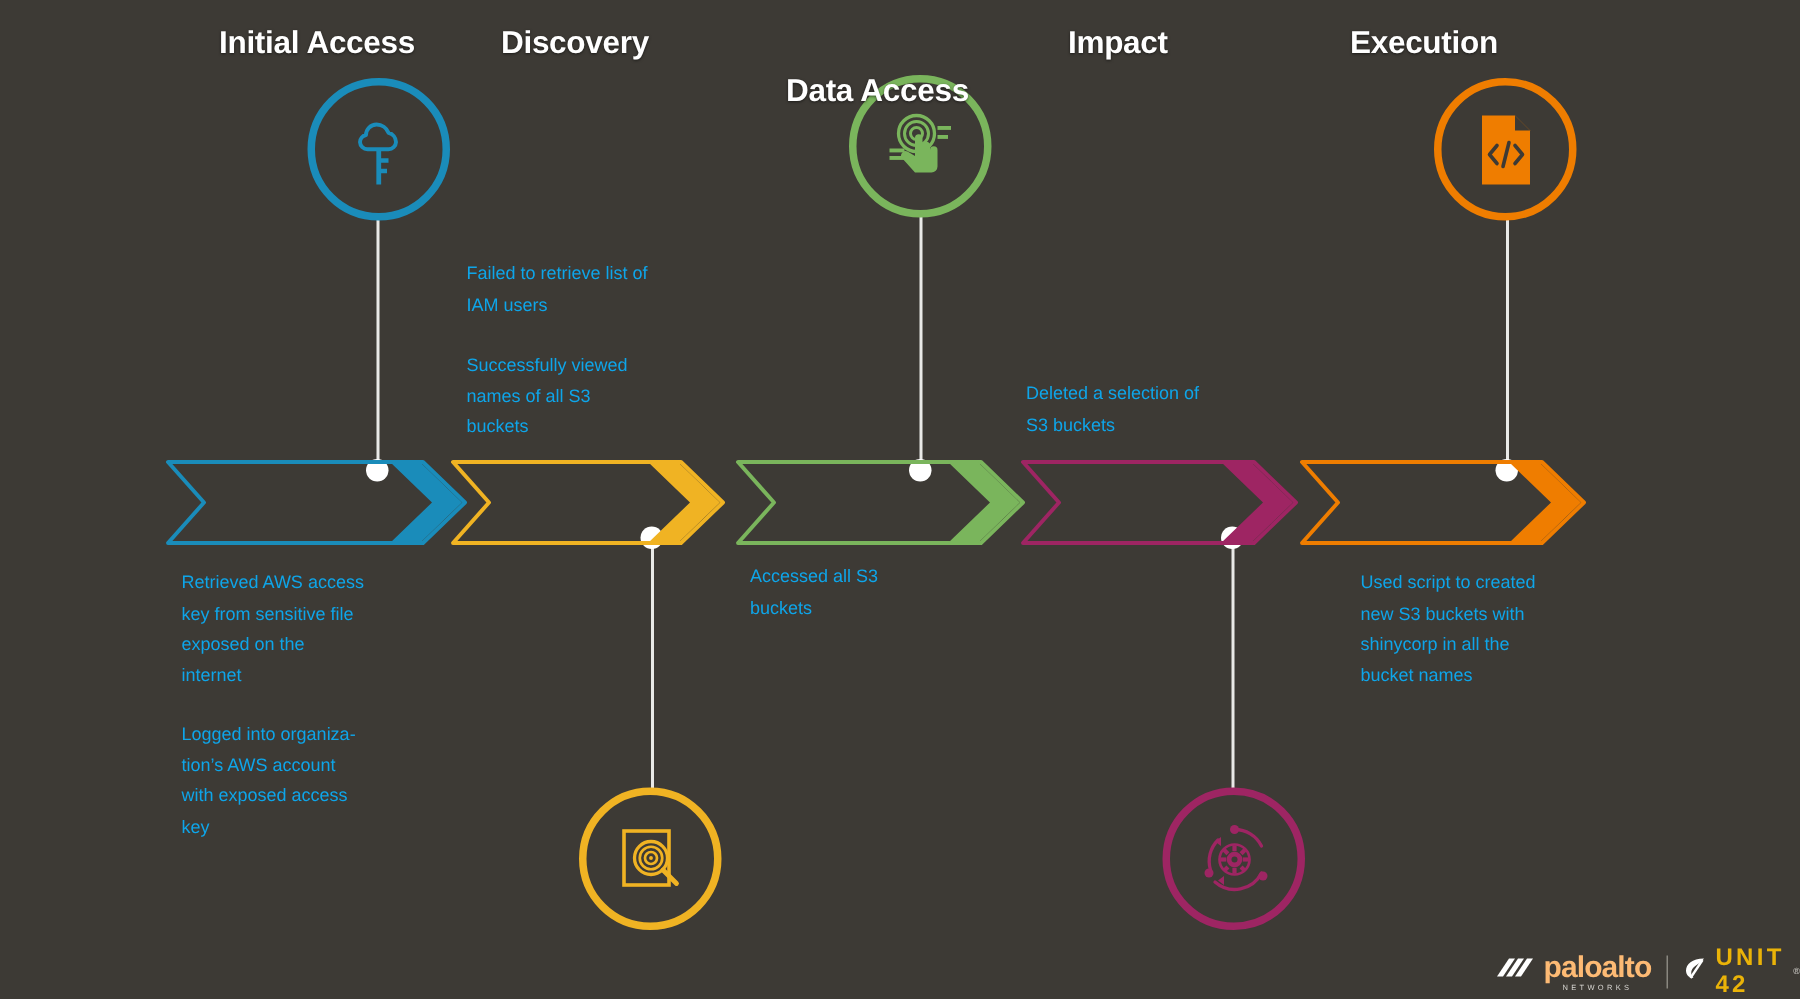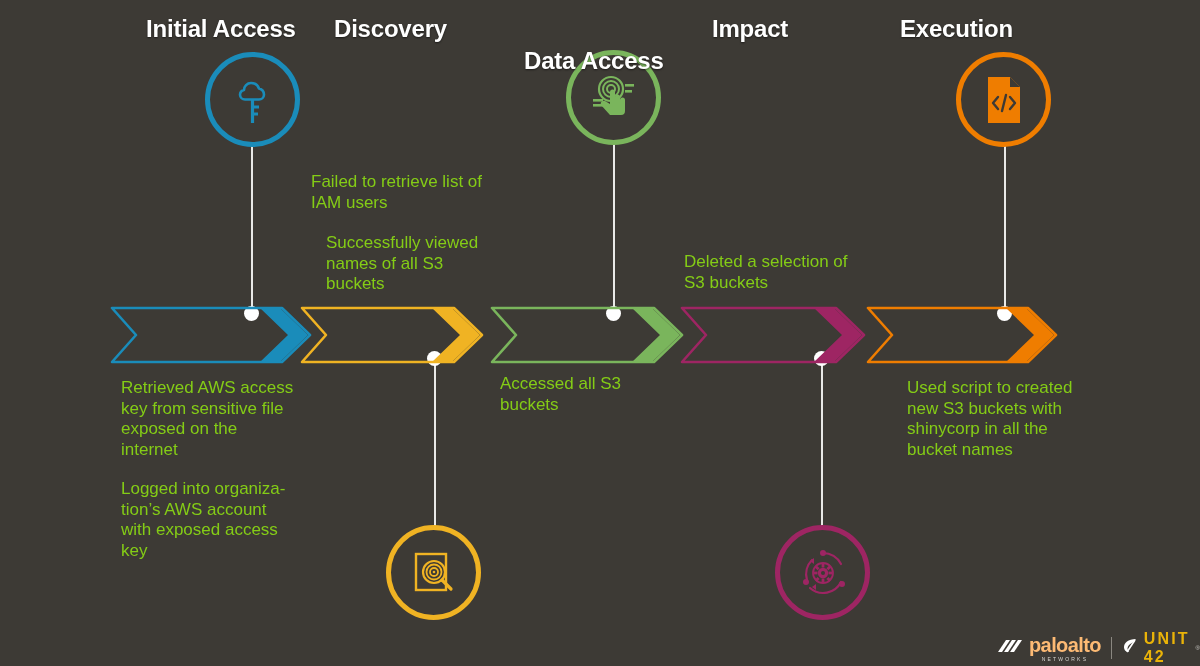--- a/index.html
+++ b/index.html
@@ -36,35 +36,35 @@
   .chev {
     position:absolute;
     height:58px;
     display:block;
   }
   .chev svg { display:block; overflow:visible; }
   .chev-label {
     position:absolute;
     top:0; height:58px;
     display:flex; align-items:center;
-    font-size:24px;
+    font-size:21px;
     font-weight:bold;
     color:#ffffff;
     letter-spacing:-0.2px;
     text-shadow:0 1px 2px rgba(0,0,0,0.55);
     white-space:nowrap;
     pointer-events:none;
   }
 
   
   .note {
     position:absolute;
-    font-size:17px;
+    font-size:12px;
     line-height:20.5px;
-    color:#84cc16;
+    color:#0ea5e9;
     white-space:pre-line;
   }
 
   
   .logo {
     position:absolute;
     display:flex; align-items:center;
     gap:10px;
   }
   .logo-divider { width:1px; height:22px; background:#8a8780; }
@@ -229,21 +229,21 @@
 key from sensitive file
 exposed on the
 internet</div>
   <div class="note" style="left:121px; top:479px; width:200px;">Logged into organiza-
 tion’s AWS account
 with exposed access
 key</div>
 
   <div class="note" style="left:311px; top:172px; width:200px;">Failed to retrieve list of
 IAM users</div>
-  <div class="note" style="left:326px; top:233px; width:180px;">Successfully viewed
+  <div class="note" style="left:311px; top:233px; width:180px;">Successfully viewed
 names of all S3
 buckets</div>
 
   <div class="note" style="left:500px; top:374px; width:190px;">Accessed all S3
 buckets</div>
 
   <div class="note" style="left:684px; top:252px; width:200px;">Deleted a selection of
 S3 buckets</div>
 
   <div class="note" style="left:907px; top:378px; width:200px;">Used script to created

